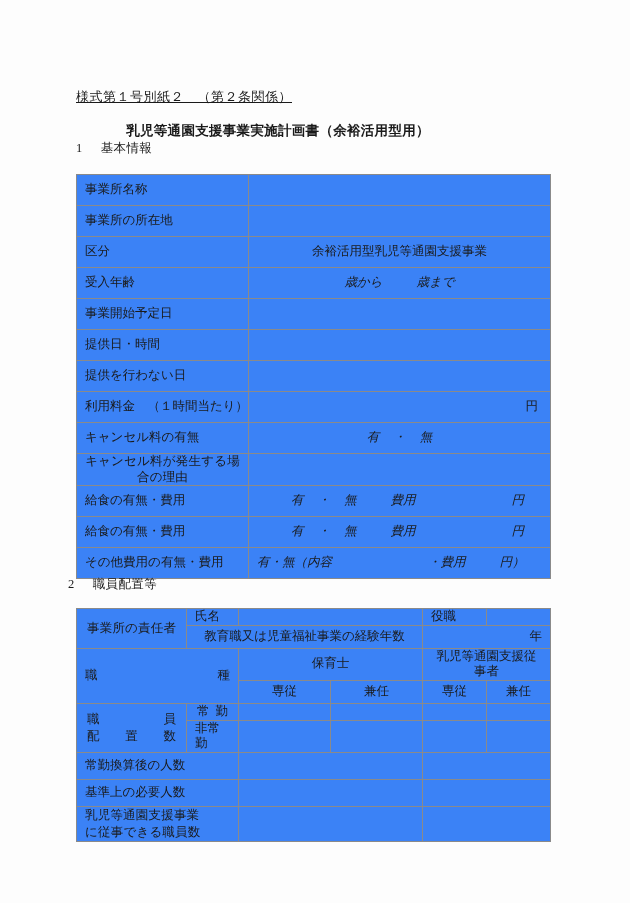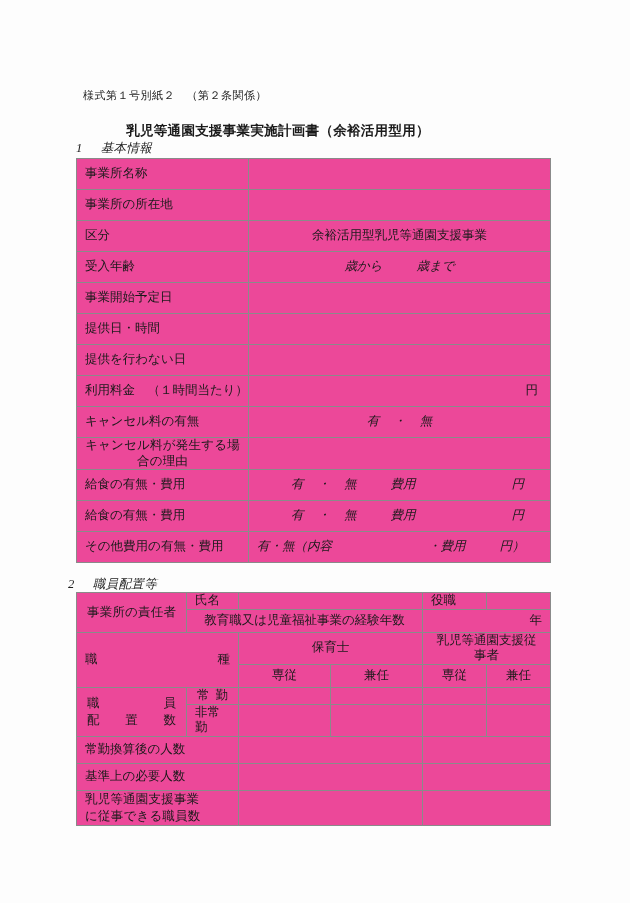--- a/index.html
+++ b/index.html
@@ -18,56 +18,57 @@
   .page {
     position: relative;
     width: 630px;
     height: 903px;
     background: #fdfdfd;
   }
 
   
   .form-code {
     position: absolute;
-    left: 83px;
+    left: 76px;
     top: 88px;
-    font-size: 11px;
+    font-size: 13px;
     letter-spacing: 0.5px;
     white-space: nowrap;
+    text-decoration: underline;
   }
   .doc-title {
     position: absolute;
     left: 0;
     top: 122px;
     width: 556px;
     text-align: center;
     font-size: 13.5px;
     font-weight: bold;
     letter-spacing: 0.3px;
     white-space: nowrap;
   }
   .section-label {
     position: absolute;
     font-size: 12.5px;
     letter-spacing: 0.4px;
     white-space: nowrap;
-    font-style: italic;
   }
   #sec1-label { left: 76px; top: 140px; }
   #sec2-label { left: 68px; top: 576px; }
 
   .sec-num { display: inline-block; }
   .sec-gap { display: inline-block; width: 18px; }
 
   
   table.form {
     position: absolute;
     border-collapse: collapse;
     table-layout: fixed;
-    background: #ec4899;
+    background: #3b82f6;
+    margin-top: 16px;
   }
   table.form td {
     border: 1px solid #8a8a8a;
     font-size: 12.5px;
     padding: 0 8px;
     vertical-align: middle;
     line-height: 1.25;
   }
 
   #table-basic {

